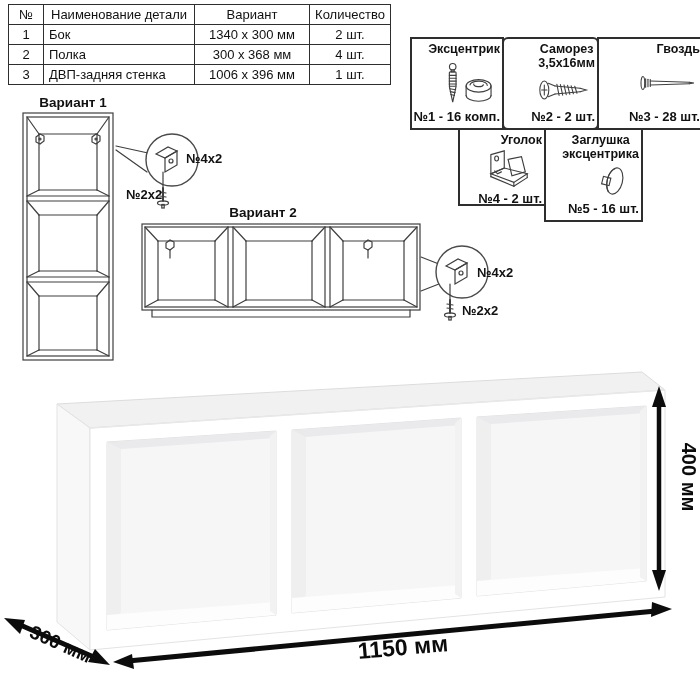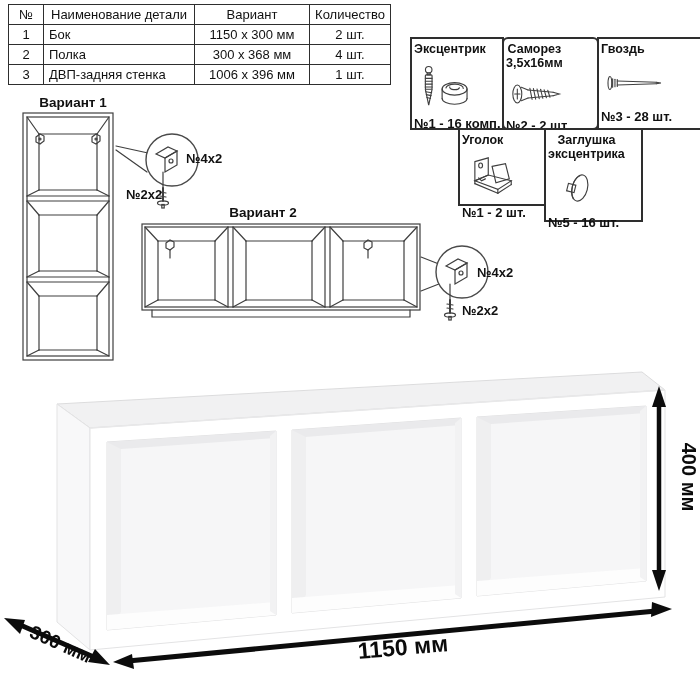--- a/index.html
+++ b/index.html
@@ -9,22 +9,22 @@
   .parts{position:absolute;left:8px;top:4px;border-collapse:collapse;}
   .parts th,.parts td{border:1.5px solid #2e2e2e;font-size:13px;font-weight:normal;
                       padding:1px 5px;height:17px;white-space:nowrap;}
   .parts th{text-align:center;}
   .col-num{width:24px;text-align:center;}
   .col-name{width:140px;text-align:left;}
   .col-size{width:104px;text-align:center;}
   .col-qty{width:70px;text-align:center;}
   
   .hwbox{position:absolute;border:2px solid #2e2e2e;background:#fff;box-sizing:border-box;
-         display:flex;flex-direction:column;align-items:flex-start;justify-content:space-between;
-         padding:3px 2px 4px 2px;gap:7px;}
+         display:flex;flex-direction:column;align-items:flex-end;justify-content:space-between;
+         padding:3px 2px 4px 2px;}
   .hwtitle{font-size:12.5px;font-weight:bold;text-align:center;line-height:1.12;}
   .hwtitle span{display:block;}
   .hwtitle span:empty{display:none;}
   .hwcap{font-size:13px;font-weight:bold;text-align:center;white-space:nowrap;}
   .hwicon{flex:1;display:flex;align-items:center;justify-content:center;}
   
   svg{position:absolute;left:0;top:0;}
   .lineart{stroke:#3f3f3f;stroke-width:1.2;fill:none;stroke-linecap:round;}
   .dimtext{font-weight:bold;fill:#0b0b0b;}
   .dlabel{font-weight:bold;font-size:13px;fill:#111;}
@@ -39,21 +39,21 @@
     <tbody>
         <tr>
       <th class="col-num">№</th>
       <th class="col-name">Наименование детали</th>
       <th class="col-size">Вариант</th>
       <th class="col-qty">Количество</th>
     </tr>
     <tr>
       <td class="col-num">1</td>
       <td class="col-name">Бок</td>
-      <td class="col-size">1150 х 300 мм</td>
+      <td class="col-size">1340 х 300 мм</td>
       <td class="col-qty">2 шт.</td>
     </tr>
     <tr>
       <td class="col-num">2</td>
       <td class="col-name">Полка</td>
       <td class="col-size">300 х 368 мм</td>
       <td class="col-qty">4 шт.</td>
     </tr>
     <tr>
       <td class="col-num">3</td>
@@ -155,21 +155,21 @@
           <path d="M12,28 L26,22 L50,28 L36,37 Z"></path>
           <line x1="36" y1="37" x2="36" y2="41"></line>
             <line x1="50" y1="28" x2="50" y2="32"></line>
           <line x1="36" y1="41" x2="50" y2="32"></line>
             <line x1="12" y1="28" x2="12" y2="31"></line>
           <line x1="12" y1="31" x2="36" y2="41"></line>
           <path d="M30,13 L44,10 L48,26 L34,30 Z"></path>
         </g>
       </svg>
     </div>
-    <div class="hwcap">№1 - 2 шт.</div>
+    <div class="hwcap">№4 - 2 шт.</div>
   </div>
 
   <div class="hwbox" style="left:544px;top:128px;width:99px;height:94px;">
     <div class="hwtitle">
       <span>Заглушка</span>
         <span>эксцентрика</span>
     </div>
     <div class="hwicon">
       <svg width="56" height="40" viewBox="0 0 56 42" style="position:static">
         <g class="lineart">

